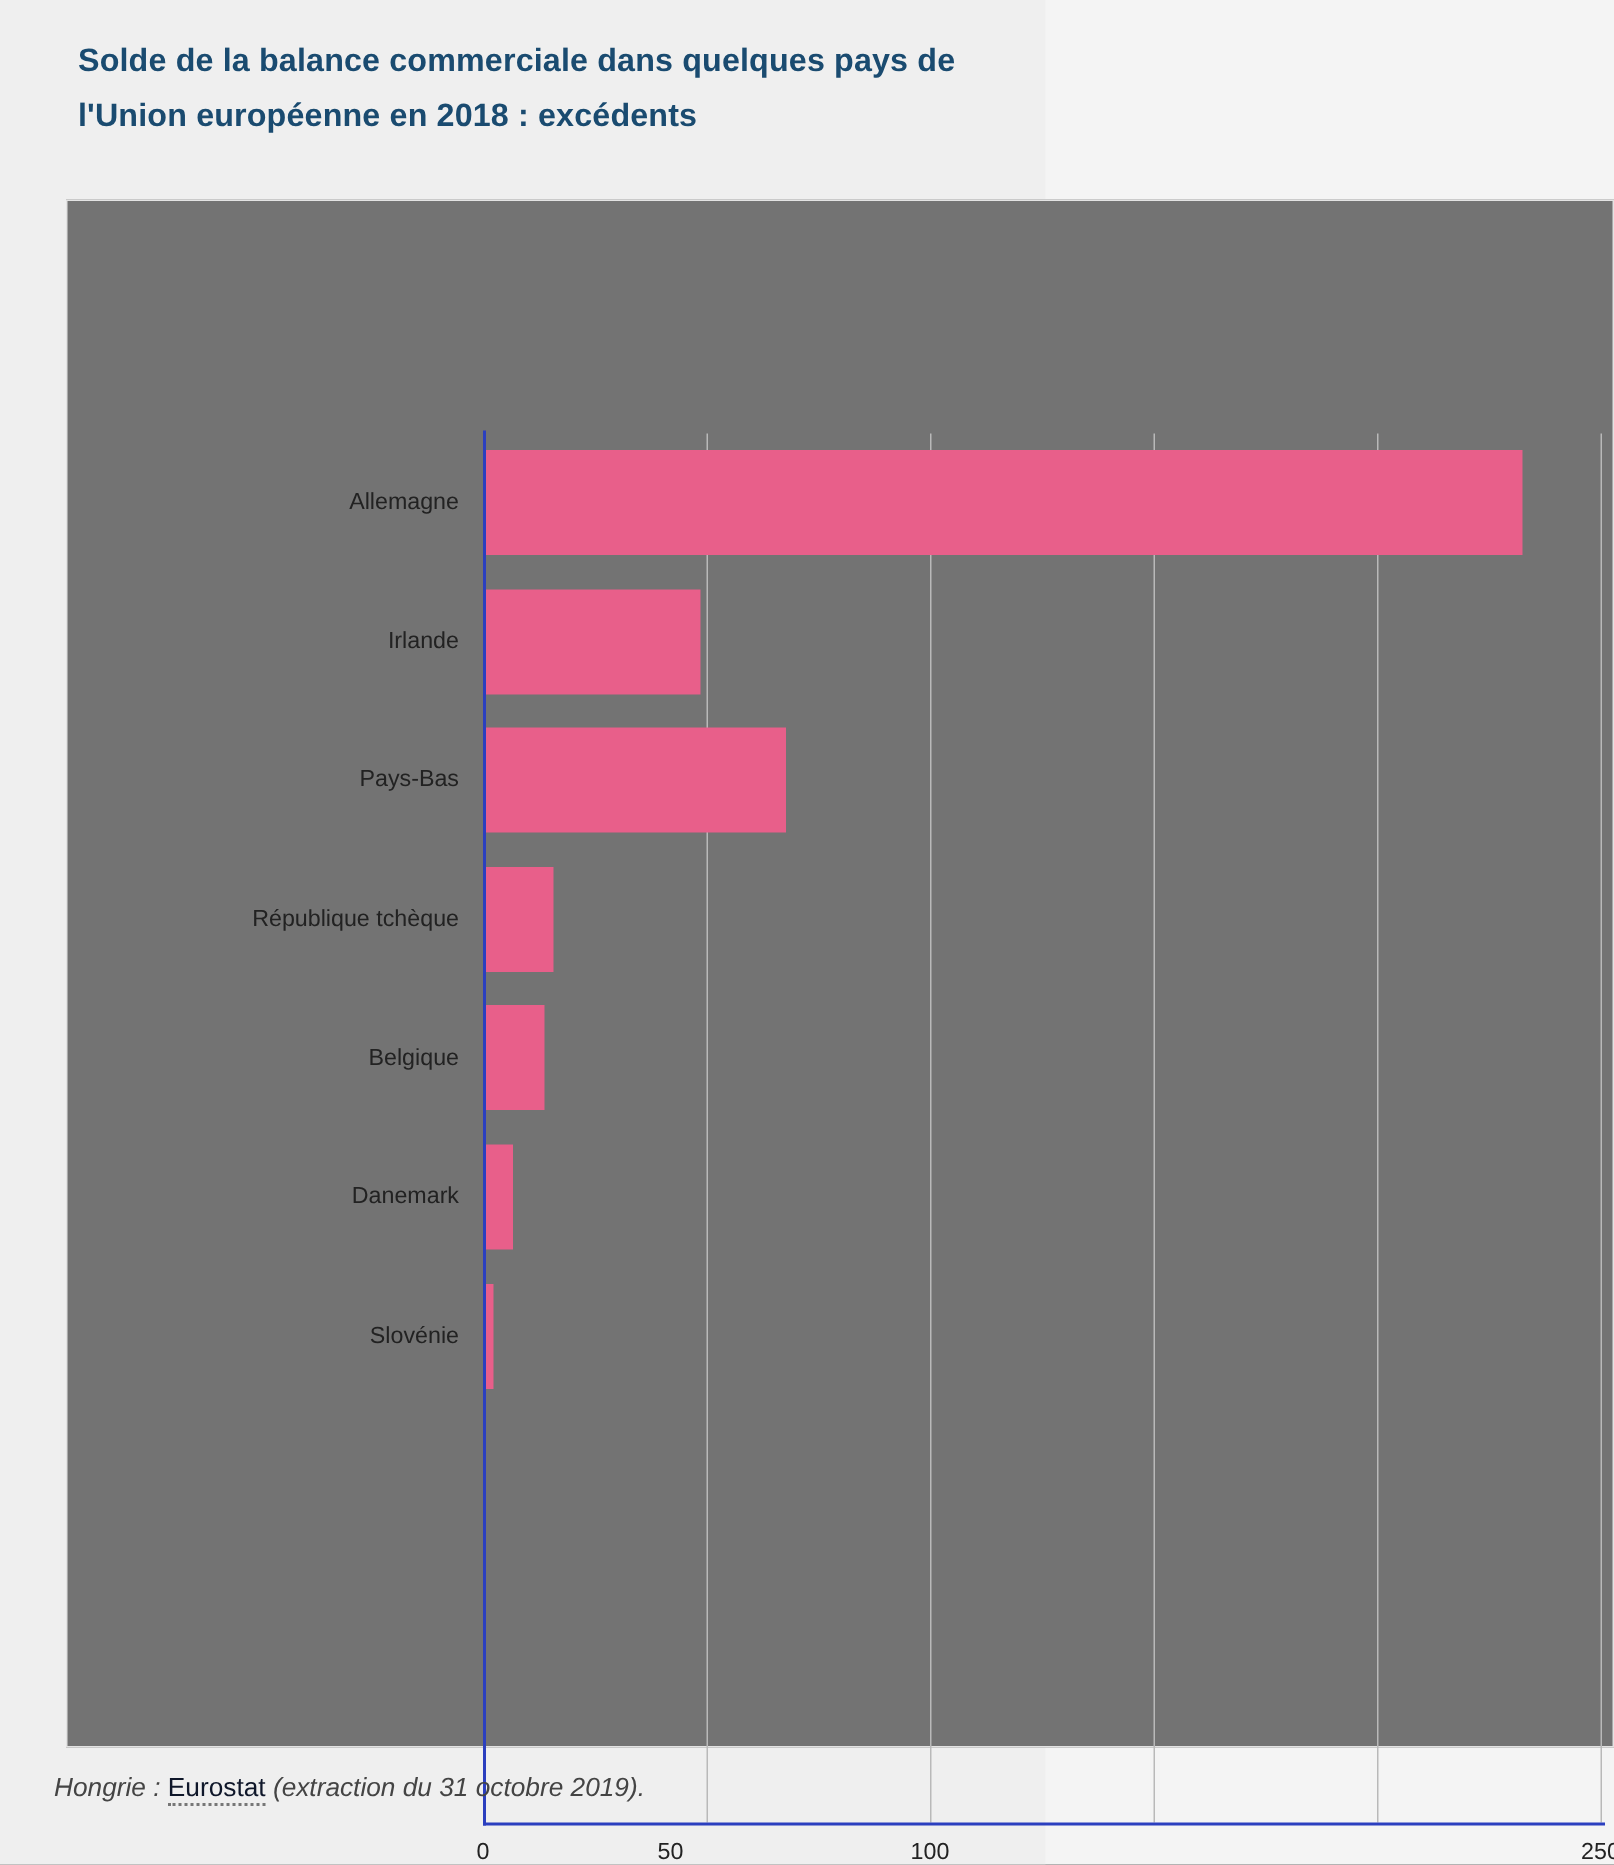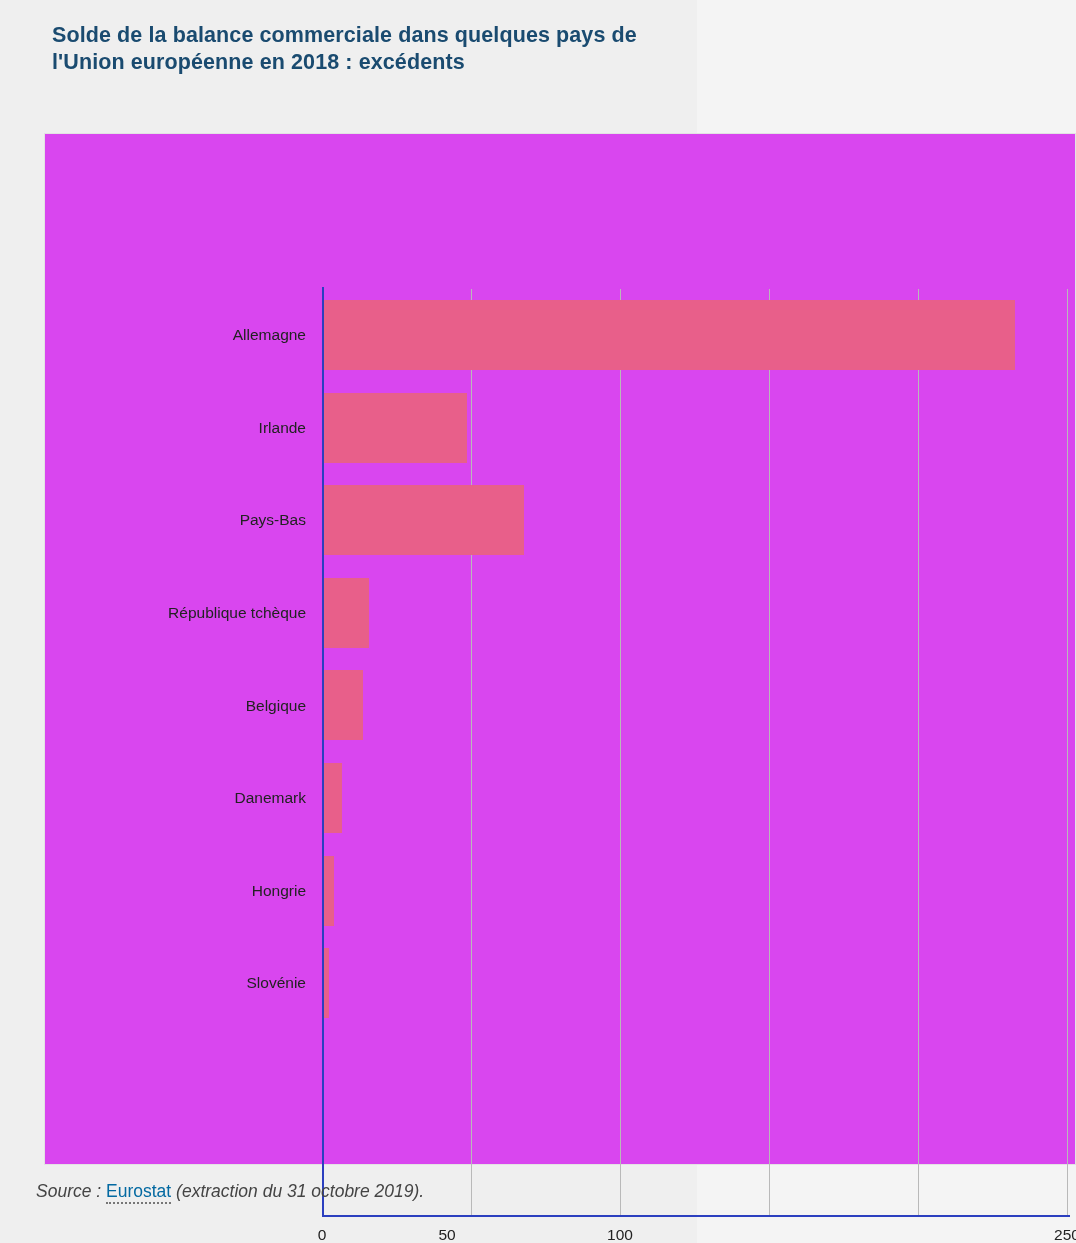--- a/index.html
+++ b/index.html
@@ -29,31 +29,31 @@
   }
 
   .title {
     position: absolute;
     left: 52px;
     top: 22px;
     width: 600px;
     color: #1a4b70;
     font-size: 21.5px;
     font-weight: bold;
-    line-height: 27px;
+    line-height: 37px;
     letter-spacing: .1px;
   }
 
   .chart-card {
     position: absolute;
     left: 44px;
     top: 133px;
     width: 1032px;
     height: 1032px;
-    background: #d946ef;
+    background: #737373;
     border: 1px solid #e3e3e3;
     box-sizing: border-box;
   }
   .axis-y {
     position: absolute;
     left: 277px;
     top: 153px;
     width: 2px;
     height: 930px;
     background: #2b3fbf;
@@ -116,21 +116,21 @@
     position: absolute;
     left: 36px;
     top: 1181px;
     font-size: 17.5px;
     font-style: italic;
     color: #444444;
     white-space: nowrap;
   }
   .source .lnk {
     font-style: normal;
-    color: #0369a1;
+    color: #0f172a;
     border-bottom: 2px dotted #777777;
     padding-bottom: 1px;
     margin-top: 46px;
   }
 </style>
 </head>
 <body>
 
 <div class="bg-band"></div>
 
@@ -169,35 +169,31 @@
       </div>
       <div class="bar-row">
         <span class="bar-label">Belgique</span>
         <div class="bar" style="width:38.7px;"></div>
       </div>
       <div class="bar-row">
         <span class="bar-label">Danemark</span>
         <div class="bar" style="width:17.9px;"></div>
       </div>
       <div class="bar-row">
-        <span class="bar-label">Hongrie</span>
-        <div class="bar" style="width:10.4px;"></div>
-      </div>
-      <div class="bar-row">
         <span class="bar-label">Slovénie</span>
         <div class="bar" style="width:4.5px;"></div>
       </div>
     </div>
 
     <div class="xtick" style="left:277px;">0</div>
     <div class="xtick" style="left:402px;text-align:right;">50</div>
     <div class="xtick" style="left:575px;">100</div>
     <div class="xtick" style="left:724px;margin-top:41px;">150</div>
     <div class="xtick" style="left:873px;margin-top:48px;">200</div>
     <div class="xtick" style="left:1022px;">250</div>
 
   </div>
 
   <div class="source">
-    <span>Source : </span><span class="lnk">Eurostat</span><span> (extraction du 31 octobre 2019).</span>
+    <span>Hongrie : </span><span class="lnk">Eurostat</span><span> (extraction du 31 octobre 2019).</span>
   </div>
 
 </div>
 
 </body></html>

